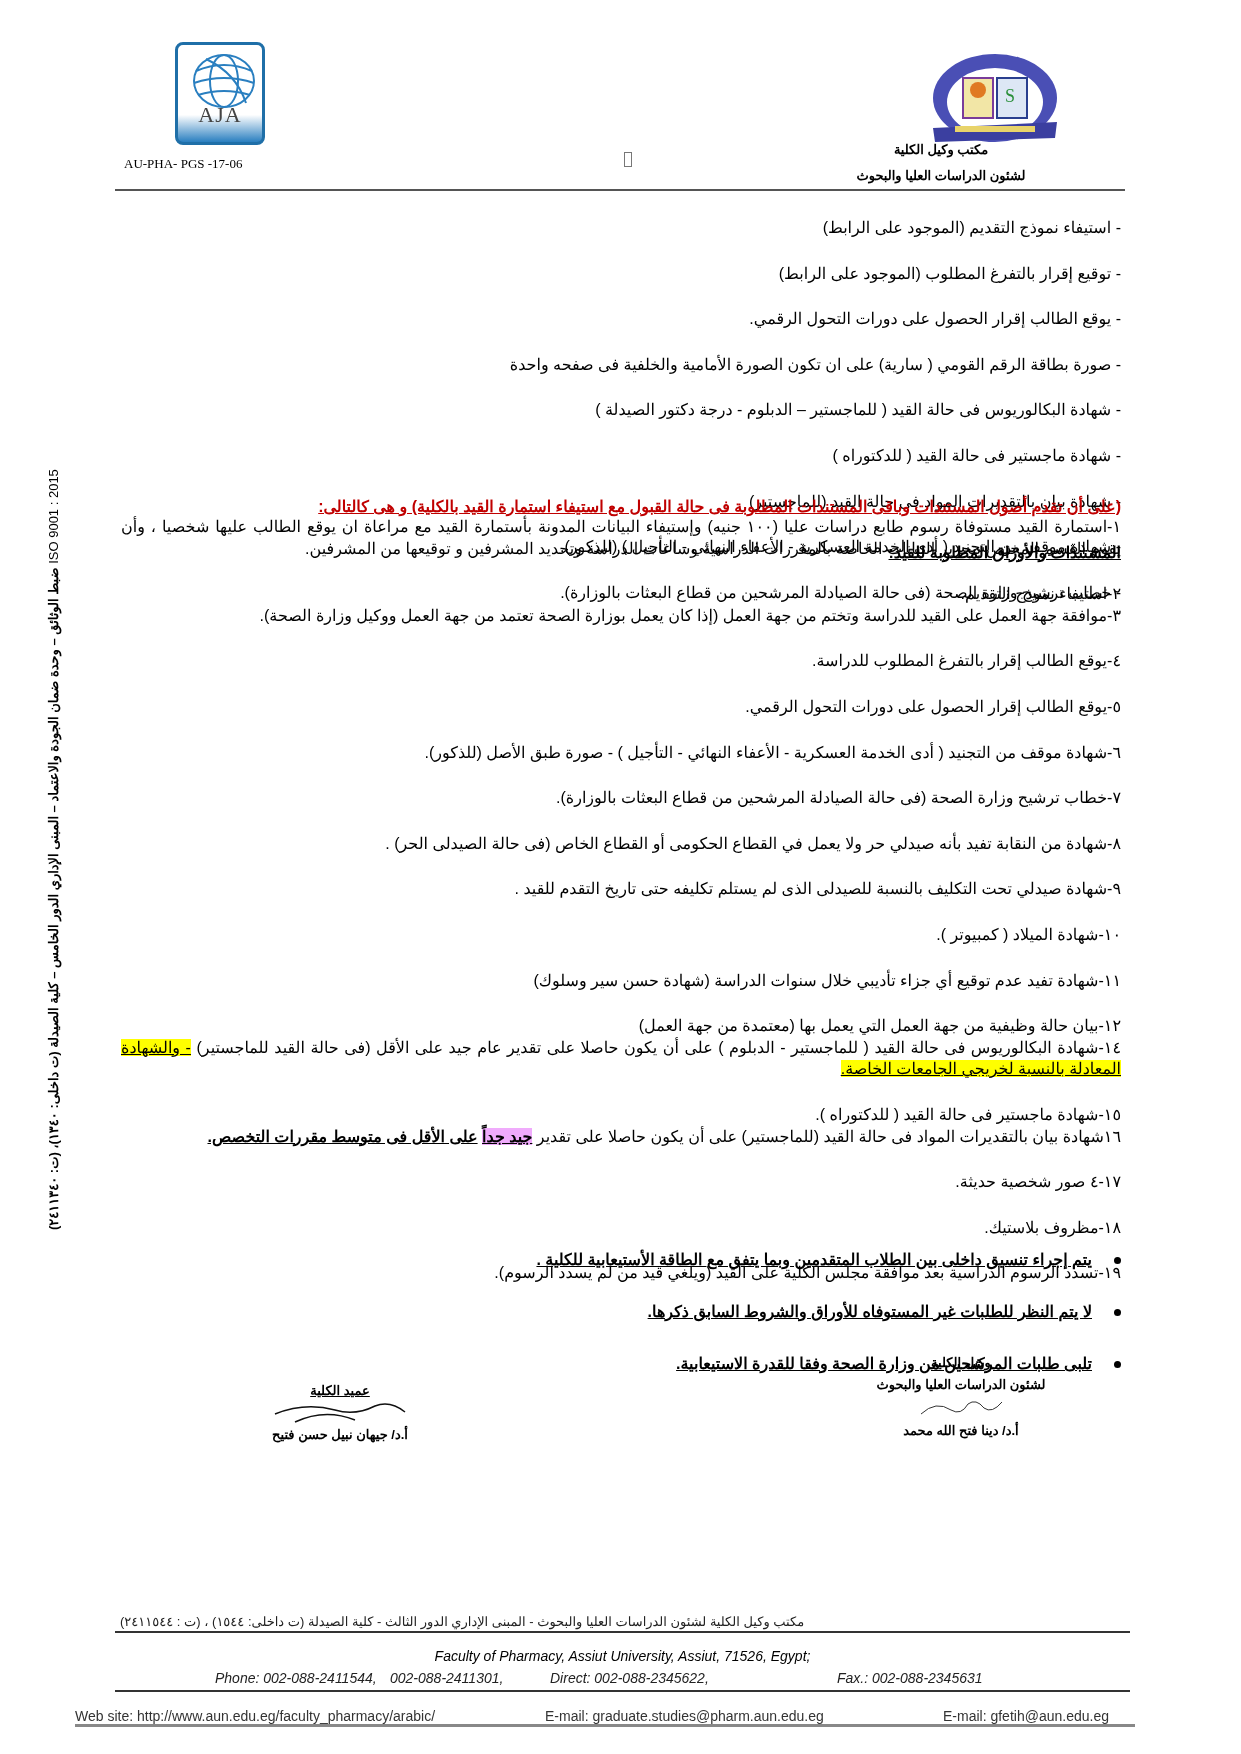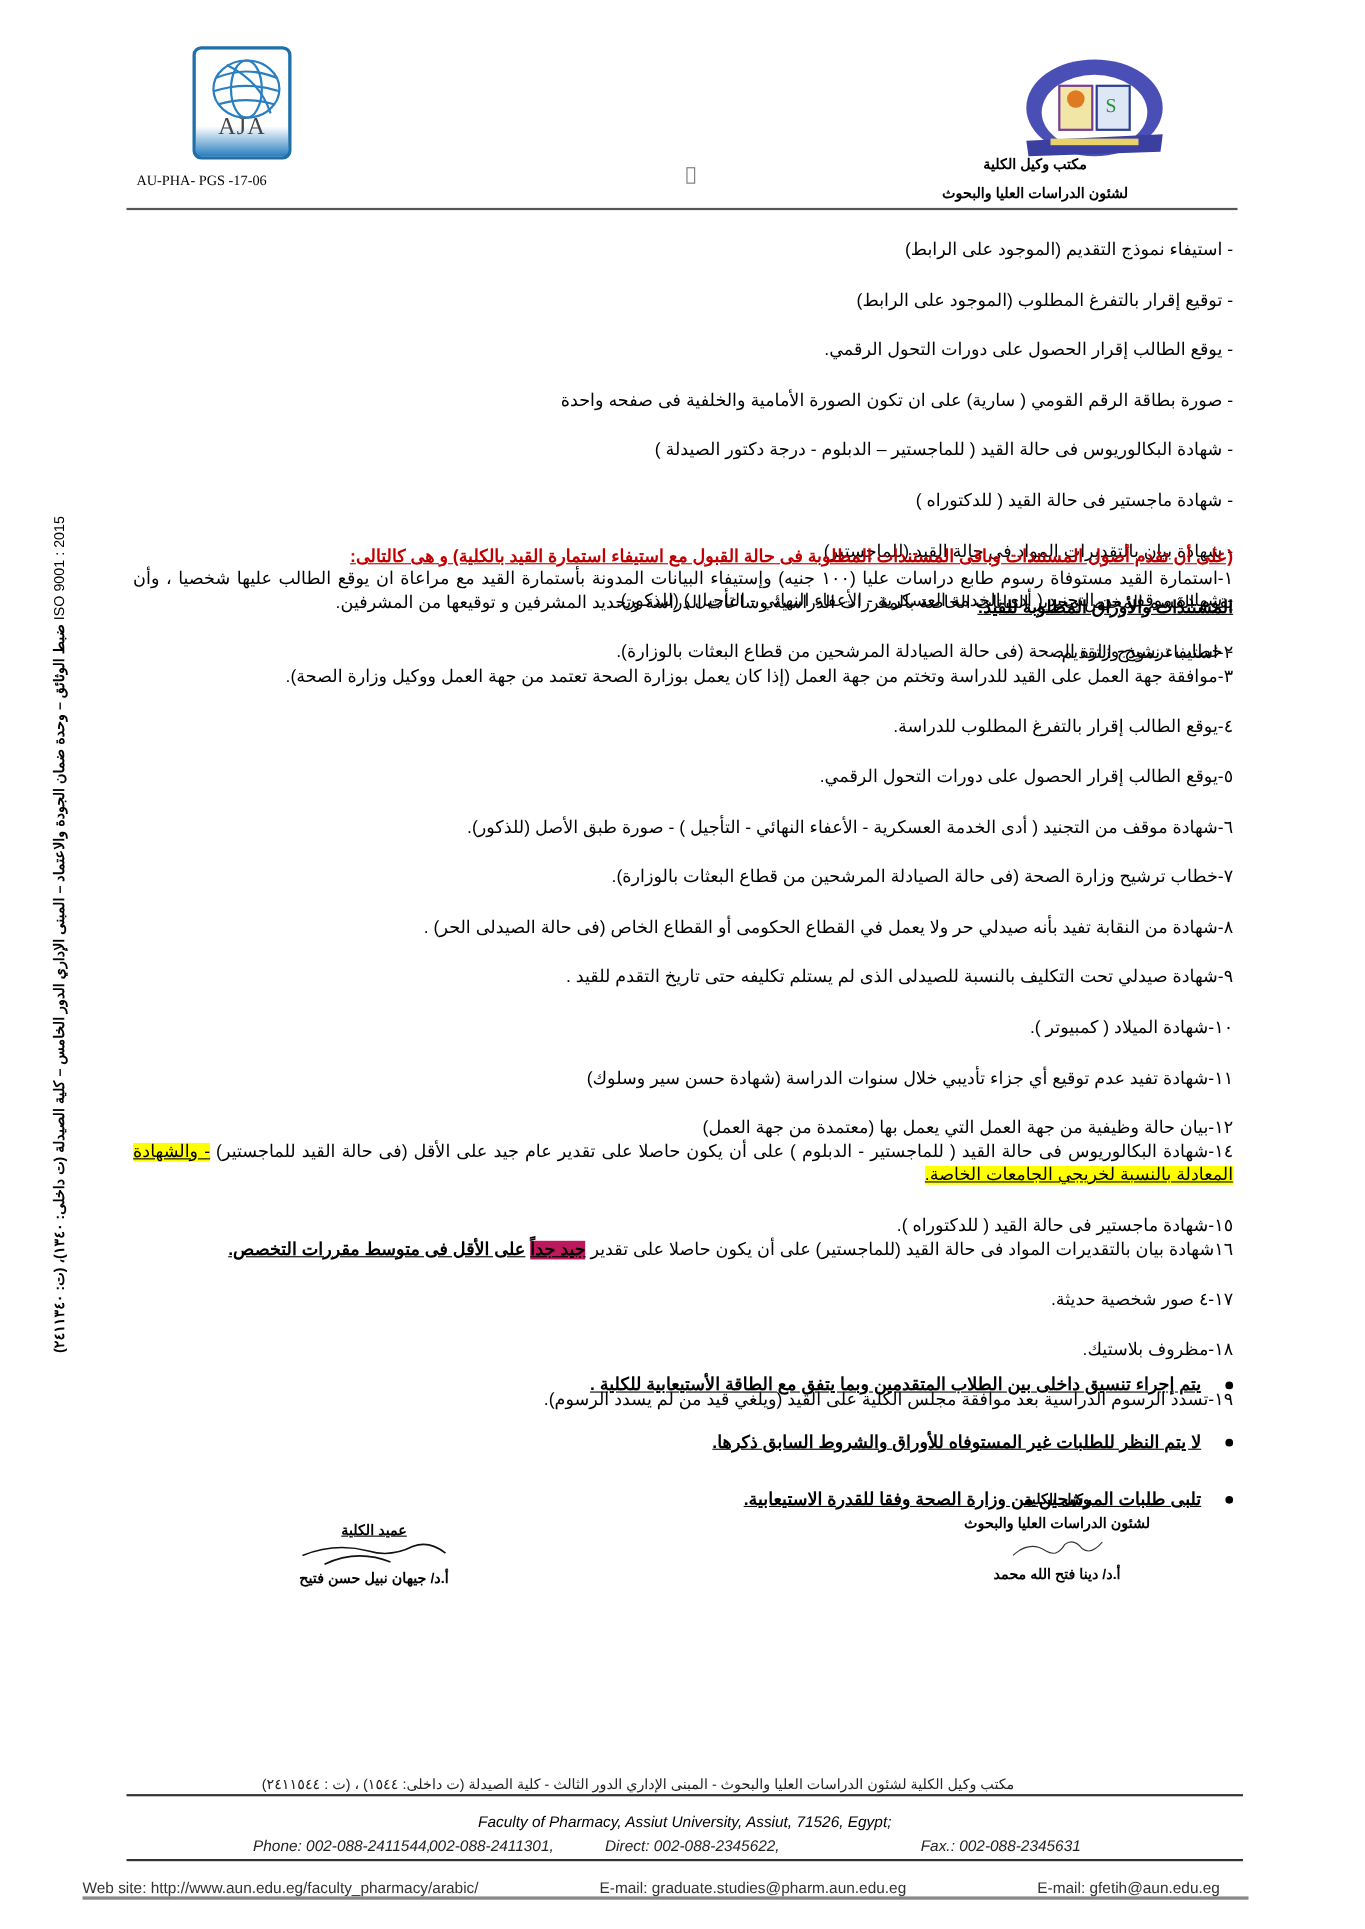--- a/index.html
+++ b/index.html
@@ -14,31 +14,31 @@
   .faculty-logo { left:925px; top:50px; width:140px; height:100px; }
   .office-title { top:137px; right:170px; width:260px; text-align:center; font-weight:bold; font-size:13px; direction:rtl; line-height:26px; }
   .header-rule { left:115px; top:189px; width:1010px; height:2px; background:#555; }
   
   .content { right:120px; width:1000px; direction:rtl; text-align:right; font-size:16px; line-height:21.6px; }
   .content .ln { white-space:nowrap;margin-top:24px; }
   .content .wrap { white-space:normal; text-align:justify; }
   .red-note { color:#c00000; font-weight:bold; text-decoration:underline; font-size:16px; }
   .section-h { font-weight:bold; text-decoration:underline; font-size:16px; }
   .hl-yellow { background:#ffff00; text-decoration:underline; }
-  .hl-grey { background:#be185d; font-weight:bold; text-decoration:underline; }
+  .hl-grey { background:#f0abfc; font-weight:bold; text-decoration:underline; }
   .bu { font-weight:bold; text-decoration:underline; }
   .notes .ln { font-weight:bold; text-decoration:underline; font-size:16px; line-height:28px; }
   .bullet { display:inline-block; width:7px; height:7px; border-radius:50%; background:#000; margin-left:22px; vertical-align:middle; }
   
   .side-text { left:46px; top:430px; width:800px; height:24px; transform-origin:0 0; transform:rotate(-90deg) translate(-800px, 0); position:absolute; font-size:13px; font-weight:bold; direction:rtl; white-space:nowrap; text-align:left; }
   .side-text .iso { font-weight:normal; direction:ltr; display:inline-block; }
   
   .sig-block { direction:rtl; text-align:center; font-weight:bold; font-size:13px; line-height:22px; }
   
-  .foot-ar { left:120px; top:1614px; width:920px; text-align:center; direction:rtl; font-size:13px; color:#222; }
+  .foot-ar { left:120px; top:1614px; width:920px; text-align:left; direction:rtl; font-size:13px; color:#222; }
   .foot-rule1 { left:115px; top:1631px; width:1015px; height:2px; background:#333; }
   .foot-en1 { left:115px; top:1648px; width:1015px; text-align:center; font-style:italic; font-size:14px; color:#000000; }
   .foot-en2 { left:115px; top:1670px; width:1015px; font-style:italic; font-size:14px; color:#222; }
   .foot-rule2 { left:115px; top:1690px; width:1015px; height:2px; background:#333; }
   .foot-web { left:75px; top:1708px; width:1060px; font-size:14px; color:#333; }
   .foot-rule3 { left:75px; top:1724px; width:1060px; height:3px; background:#888; }
 </style>
 </head>
 <body>
 
@@ -143,21 +143,21 @@
         <path d="M10 12 Q40 0 70 8 Q90 14 110 4 Q125 -2 140 10 M30 20 Q60 6 90 18" fill="none" stroke="#111" stroke-width="1.5"></path>
       </svg>
   </div>
   <div>أ.د/ جيهان نبيل حسن فتيح</div>
 </div>
 
 <div class="abs foot-ar">مكتب وكيل الكلية لشئون الدراسات العليا والبحوث - المبنى الإداري الدور الثالث - كلية الصيدلة (ت داخلى: ١٥٤٤) ، (ت : ٢٤١١٥٤٤)</div>
 <div class="abs foot-rule1"></div>
 <div class="abs foot-en1">Faculty of Pharmacy, Assiut University, Assiut, 71526, Egypt;</div>
 <div class="abs foot-en2">
-  <span style="position:absolute; left:100px;margin-left:15px;">Phone: 002-088-2411544,</span>
+  <span style="position:absolute; left:100px;">Phone: 002-088-2411544,</span>
   <span style="position:absolute; left:275px;">002-088-2411301,</span>
   <span style="position:absolute; left:435px;">Direct: 002-088-2345622,</span>
   <span style="position:absolute; left:690px;margin-left:32px;">Fax.: 002-088-2345631</span>
 </div>
 <div class="abs foot-rule2"></div>
 <div class="abs foot-web">
   <span style="position:absolute; left:0;">Web site: http://www.aun.edu.eg/faculty_pharmacy/arabic/</span>
   <span style="position:absolute; left:470px;">E-mail: graduate.studies@pharm.aun.edu.eg</span>
   <span style="position:absolute; left:868px;">E-mail: gfetih@aun.edu.eg</span>
 </div>

